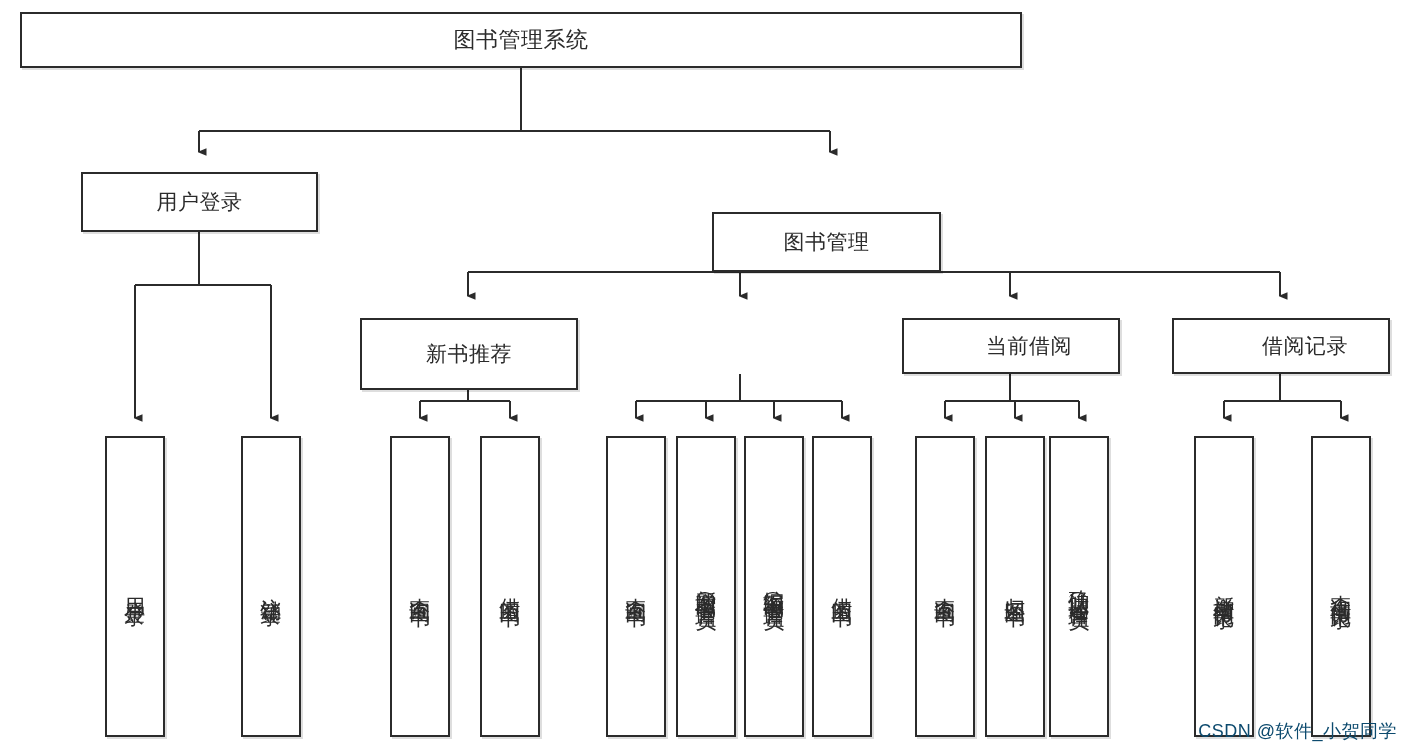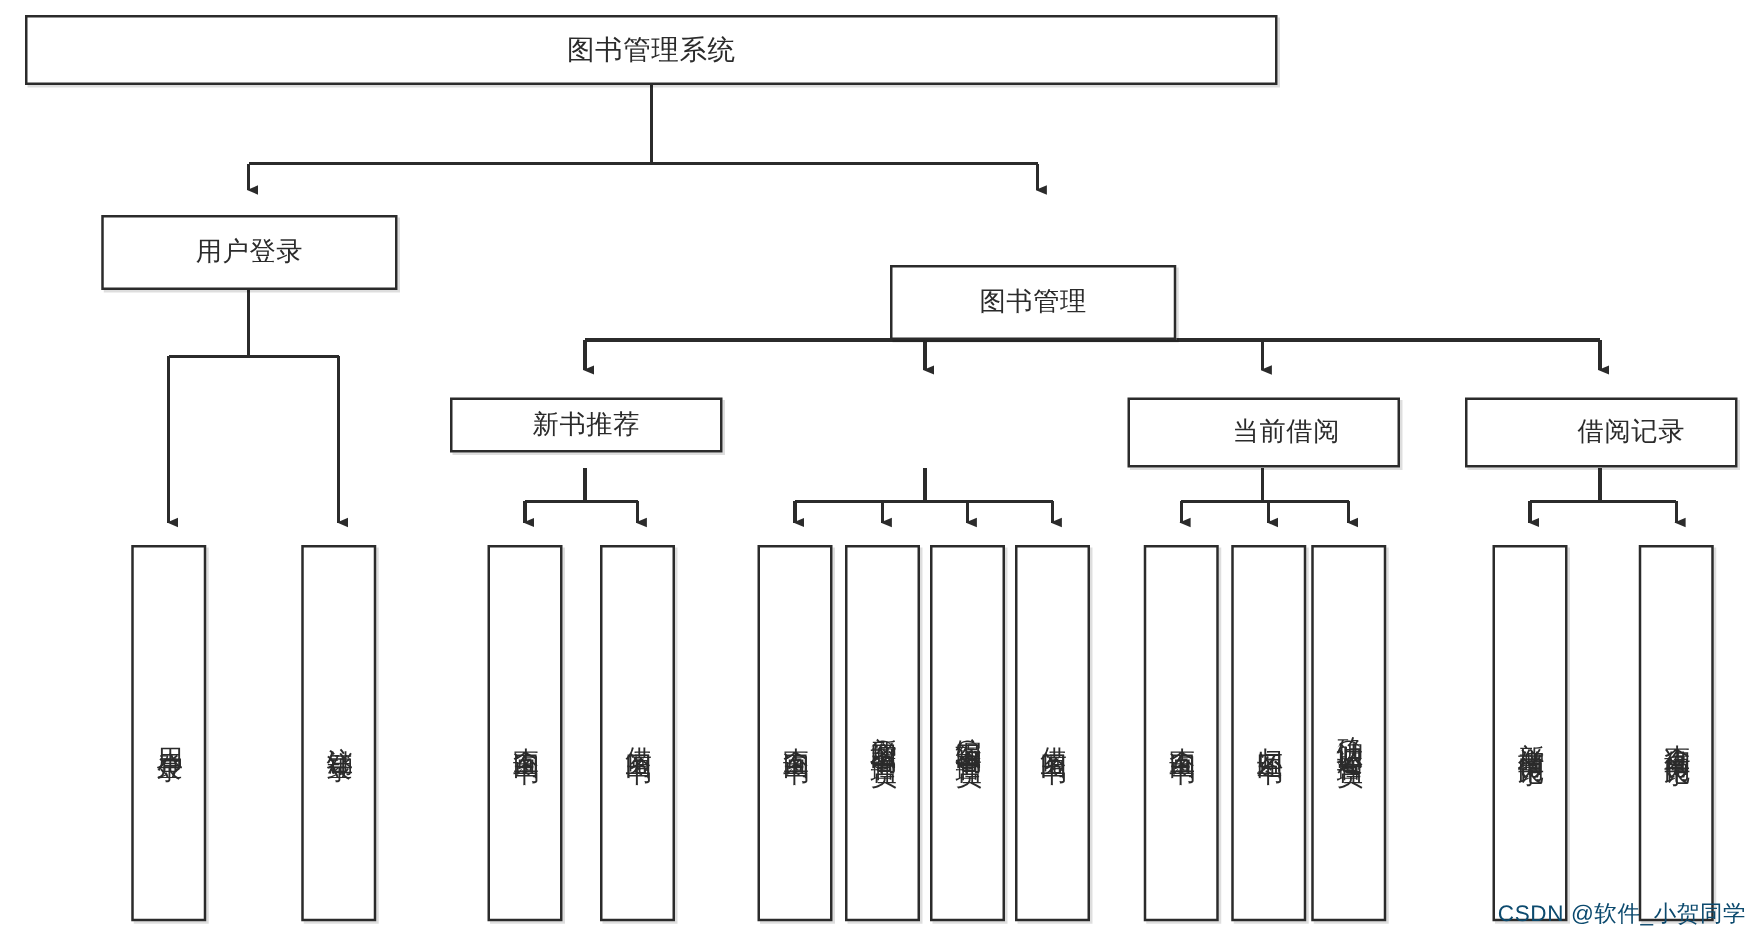--- a/index.html
+++ b/index.html
@@ -129,21 +129,21 @@
     <span class="node-label">图书管理系统</span>
   </div>
 
   <div class="node" style="left:81px; top:172px; width:237px; height:60px;">
     <span class="node-label">用户登录</span>
   </div>
   <div class="node" style="left:712px; top:172px; width:229px; height:60px;margin-top:40px;">
     <span class="node-label">图书管理</span>
   </div>
 
-  <div class="node" style="left:360px; top:318px; width:218px; height:44px;">
+  <div class="node" style="left:360px; top:318px; width:218px; height:72px;">
     <span class="node-label">新书推荐</span>
   </div>
   <div class="node" style="left:902px; top:318px; width:218px; height:56px;padding-left:36px;">
     <span class="node-label">当前借阅</span>
   </div>
   <div class="node" style="left:1172px; top:318px; width:218px; height:56px;padding-left:48px;">
     <span class="node-label">借阅记录</span>
   </div>
 
   <div class="node vertical" style="left:105px; top:436px; width:60px; height:301px;">

